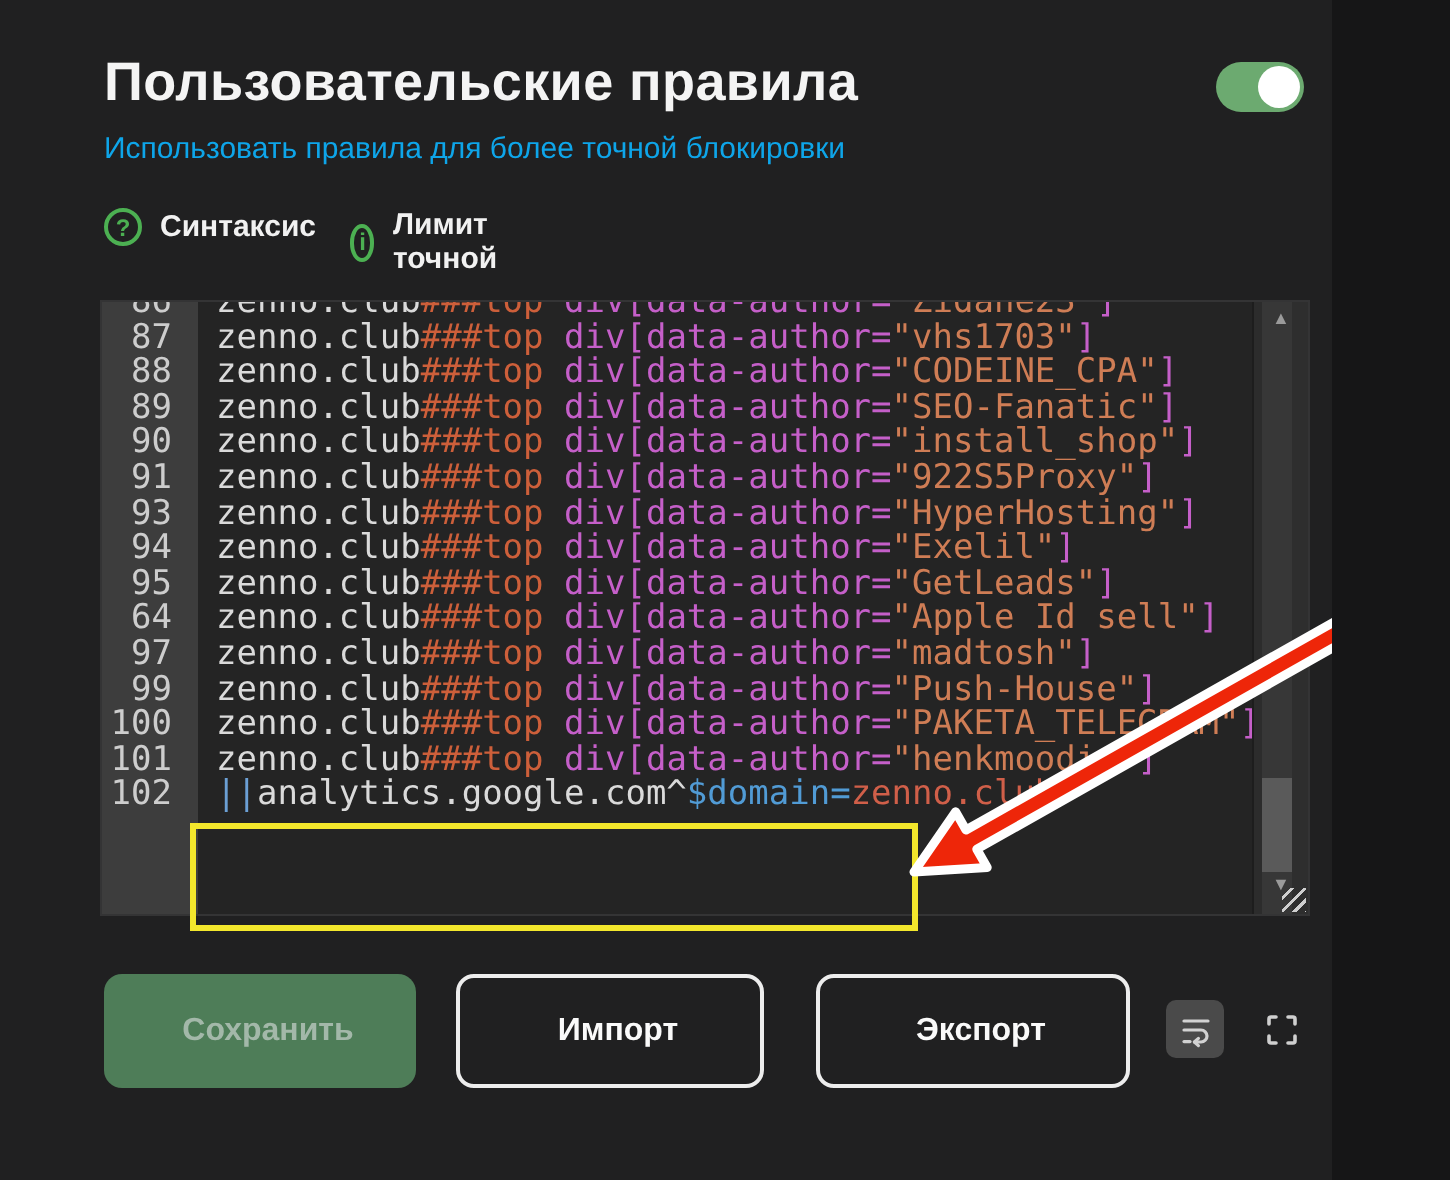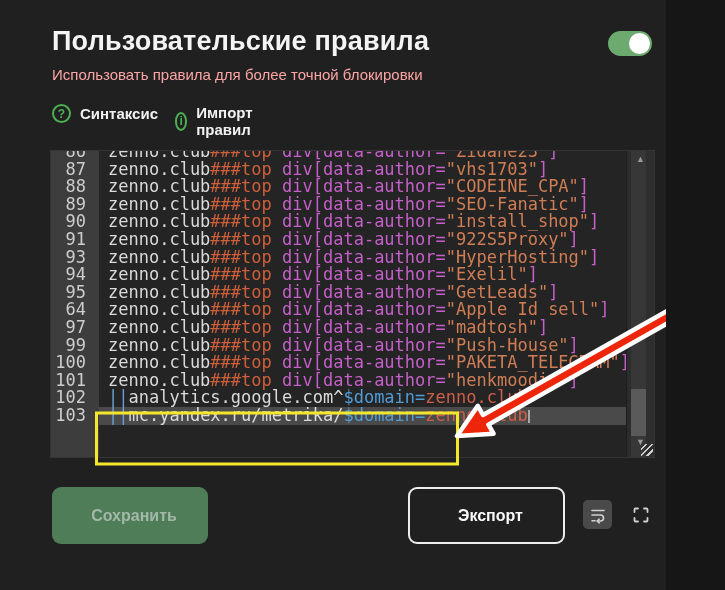--- a/index.html
+++ b/index.html
@@ -9,21 +9,21 @@
     position:relative; width:666px; height:590px;
     background:#202021; overflow:hidden;
   }
   
   .title {
     position:absolute; left:52px; top:26px;
     font-size:27px; font-weight:700; color:#f4f4f4; letter-spacing:.2px;
   }
   .subtitle {
     position:absolute; left:52px; top:66px;
-    font-size:15px; color:#fca5a5;
+    font-size:15px; color:#0ea5e9;
   }
   .toggle {
     position:absolute; left:608px; top:31px;
     width:44px; height:25px; border-radius:13px;
     background:#6caa70; cursor:pointer;
   }
   .toggle .knob {
     position:absolute; top:2px; left:21px;
     width:21px; height:21px; border-radius:50%; background:#ffffff;
   }
@@ -103,21 +103,21 @@
   </div>
   <div class="subtitle">Использовать правила для более точной блокировки</div>
 
   <div class="link-row">
     <div class="help-link syntax">
       <span class="circle-ic">?</span>
       <span class="lbl">Синтаксис</span>
     </div>
     <div class="help-link limit">
       <span class="circle-ic">i</span>
-      <span class="lbl">Импорт правил</span>
+      <span class="lbl">Лимит точной</span>
     </div>
   </div>
 
   <div class="editor">
     <div class="editor-main">
       <div class="lines">
           <div class="code-line">
             <span class="gut">86</span>
             <span class="code"><span class="tk-domain">zenno.club</span><span class="tk-hash">###top</span><span class="tk-sel"> div[data-author=</span><span class="tk-str">"Zidane23"</span><span class="tk-sel">]</span></span>
           </div>
@@ -169,36 +169,33 @@
             <span class="gut">100</span>
             <span class="code"><span class="tk-domain">zenno.club</span><span class="tk-hash">###top</span><span class="tk-sel"> div[data-author=</span><span class="tk-str">"PAKETA_TELEGRAM"</span><span class="tk-sel">]</span></span>
           </div>
           <div class="code-line">
             <span class="gut">101</span>
             <span class="code"><span class="tk-domain">zenno.club</span><span class="tk-hash">###top</span><span class="tk-sel"> div[data-author=</span><span class="tk-str">"henkmoodie"</span><span class="tk-sel">]</span></span>
           </div>
           <div class="code-line">
             <span class="gut">102</span>
             <span class="code"><span class="tk-pipe">||</span><span class="tk-url">analytics.google.com^</span><span class="tk-opt">$domain=</span><span class="tk-val">zenno.club</span></span>
-          </div>
-          <div class="code-line active">
-            <span class="gut">103</span>
-            <span class="code"><span class="tk-pipe">||</span><span class="tk-url">mc.yandex.ru/metrika/</span><span class="tk-opt">$domain=</span><span class="tk-val">zenno.club</span><span class="cursor"></span></span>
           </div>
         </div>
     </div>
     <div class="vscroll">
       <div class="sb-arrow sb-up">▲</div>
       <div class="sb-thumb"></div>
       <div class="sb-arrow sb-down">▼</div>
     </div>
     <div class="resize-corner"></div>
   </div>
 
   <button class="btn btn-save">Сохранить</button>
+  <button class="btn btn-outline btn-import">Импорт</button>
   <button class="btn btn-outline btn-export">Экспорт</button>
 
   <button class="tool-btn wrap-btn">
     <svg width="18" height="18" viewBox="0 0 18 18" fill="none" stroke="#d2d2d2" stroke-width="1.6" stroke-linecap="round" stroke-linejoin="round">
       <path d="M3 4.5 H15"></path>
       <path d="M3 9 H11.5 a3 3 0 0 1 0 6 H8.2"></path>
       <path d="M10.2 13.2 L8.2 15 L10.2 16.8"></path>
       <path d="M3 14.8 H6"></path>
     </svg>
   </button>

